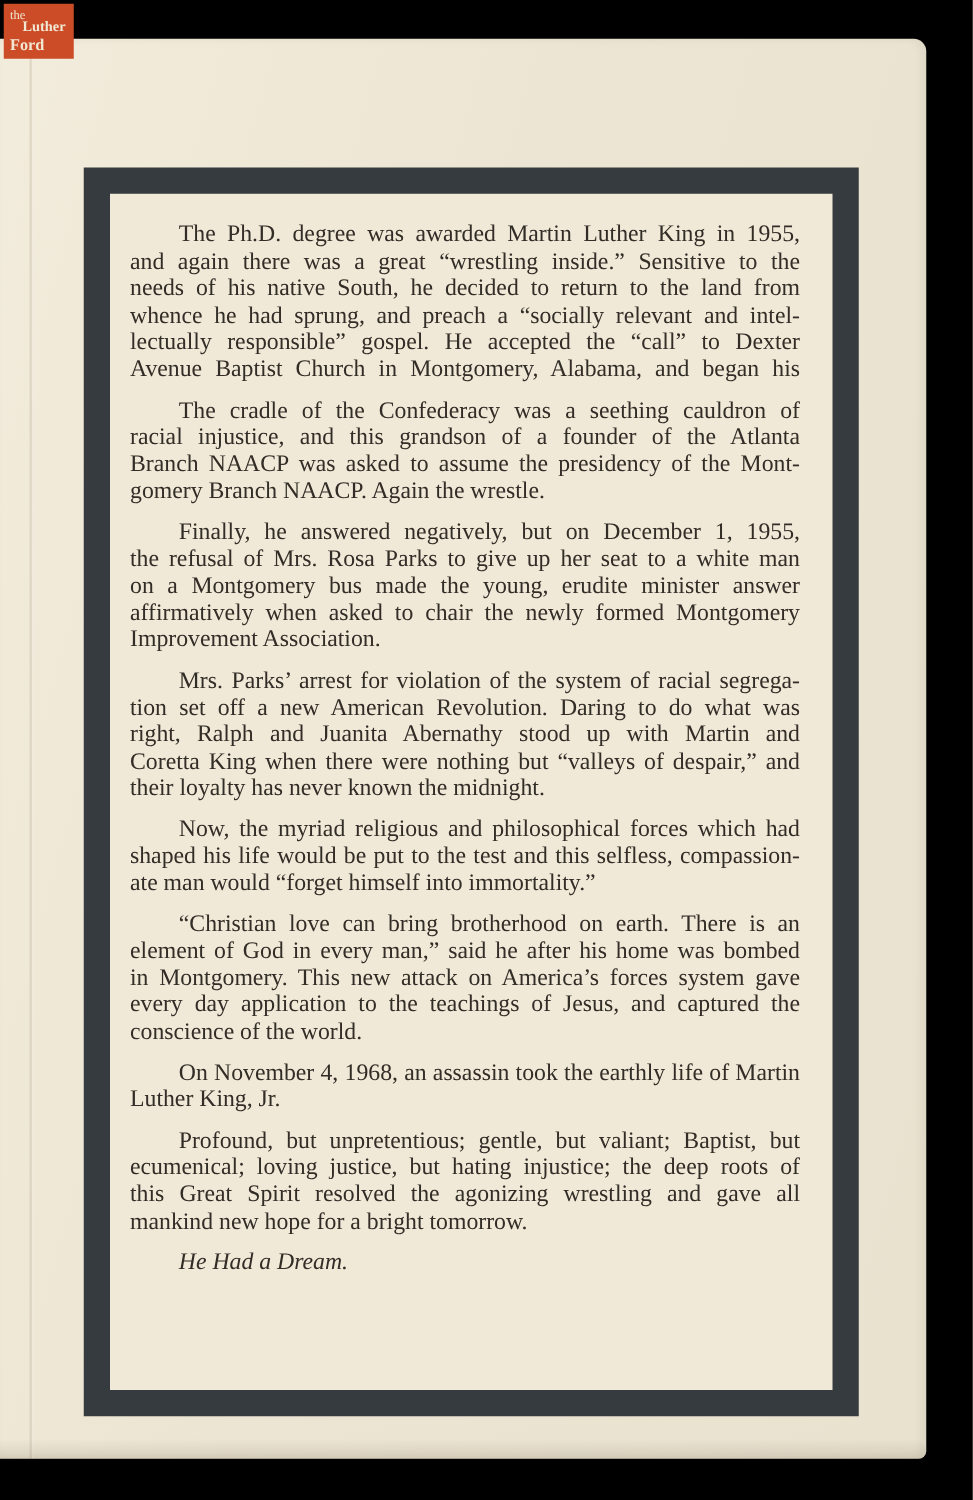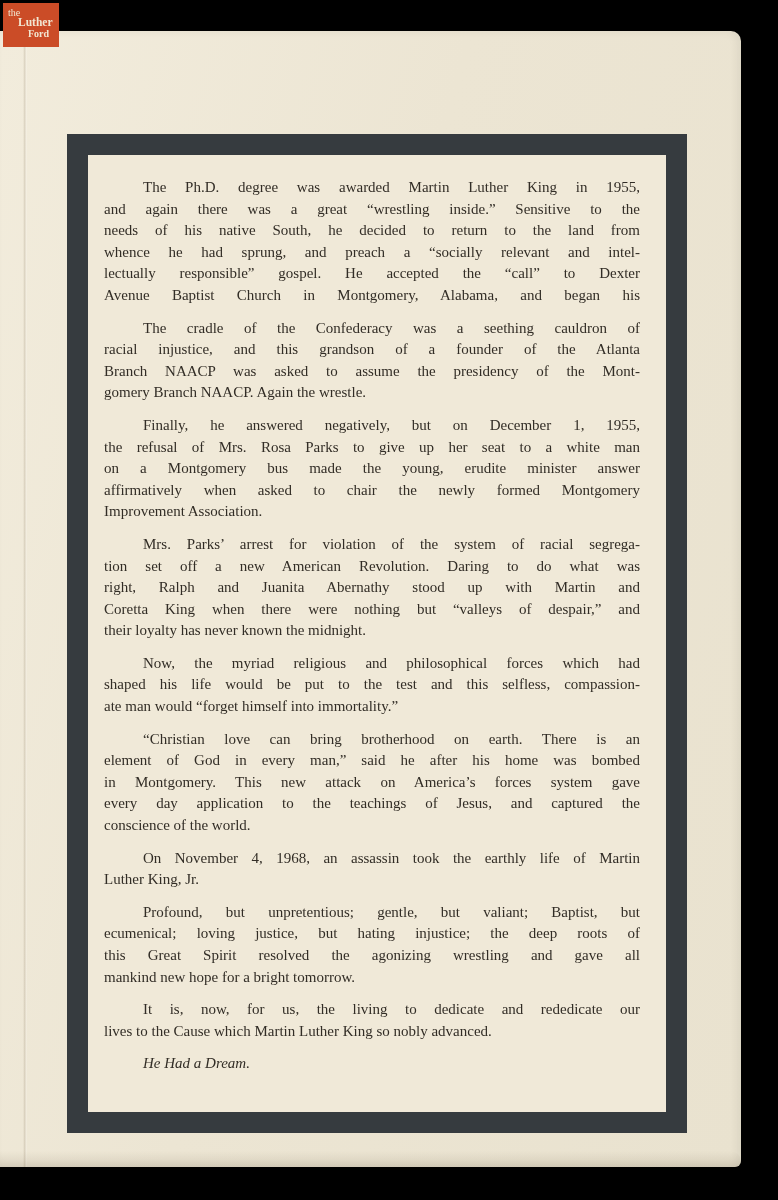--- a/index.html
+++ b/index.html
@@ -61,21 +61,21 @@
     border: 21px solid var(--frame, #363b3f);
     background: var(--sheet, #f0e9d8);
   }
 
   
   .text-block {
     position: absolute;
     left: 104px;
     top: 146px;
     width: 536px;
-    font-size: 15px;
+    font-size: 19px;
     line-height: 21.6px;
     color: var(--ink, #322d26);
   }
   .para { margin: 0 0 11px 0; }
   .para .line {
     text-align: justify;
     text-align-last: justify;
   }
   .para .line.first { padding-left: 39px; }
   .para .line.last { text-align-last: left; }
@@ -87,21 +87,21 @@
     left: 3px;
     top: 3px;
     width: 56px;
     height: 44px;
     background: var(--logo-bg, #cb4c27);
     color: var(--logo-ink, #f2e7d2);
     font-family: "Liberation Serif", serif;
   }
   .logo .the   { position: absolute; left: 5px;  top: 4px;  font-size: 10px;   font-weight: 400; }
   .logo .henry { position: absolute; left: 15px; top: 13px; font-size: 11.5px; font-weight: 700; }
-  .logo .ford  { position: absolute; left: 5px;  top: 25px; font-size: 10px; font-weight: 700; margin-left: 20px; }
+  .logo .ford  { position: absolute; left: 5px;  top: 25px; font-size: 13px; font-weight: 700; }
 </style>
 </head>
 <body>
 
 <div class="paper">
   <div class="crease"></div>
   <div class="frame"></div>
   <div class="text-block">
       <div class="para">
         <div class="line first">The Ph.D. degree was awarded Martin Luther King in 1955,</div>
@@ -146,24 +146,20 @@
       <div class="para">
         <div class="line first">On November 4, 1968, an assassin took the earthly life of Martin</div>
         <div class="line last">Luther King, Jr.</div>
       </div>
       <div class="para">
         <div class="line first">Profound, but unpretentious; gentle, but valiant; Baptist, but</div>
         <div class="line">ecumenical; loving justice, but hating injustice; the deep roots of</div>
         <div class="line">this Great Spirit resolved the agonizing wrestling and gave all</div>
         <div class="line last">mankind new hope for a bright tomorrow.</div>
       </div>
-      <div class="para">
-        <div class="line first">It is, now, for us, the living to dedicate and rededicate our</div>
-        <div class="line last">lives to the Cause which Martin Luther King so nobly advanced.</div>
-      </div>
       <div class="para italic">
         <div class="line first last">He Had a Dream.</div>
       </div>
     </div>
 </div>
 
 <div class="logo">
   <span class="the">the</span>
   <span class="henry">Luther</span>
   <span class="ford">Ford</span>

